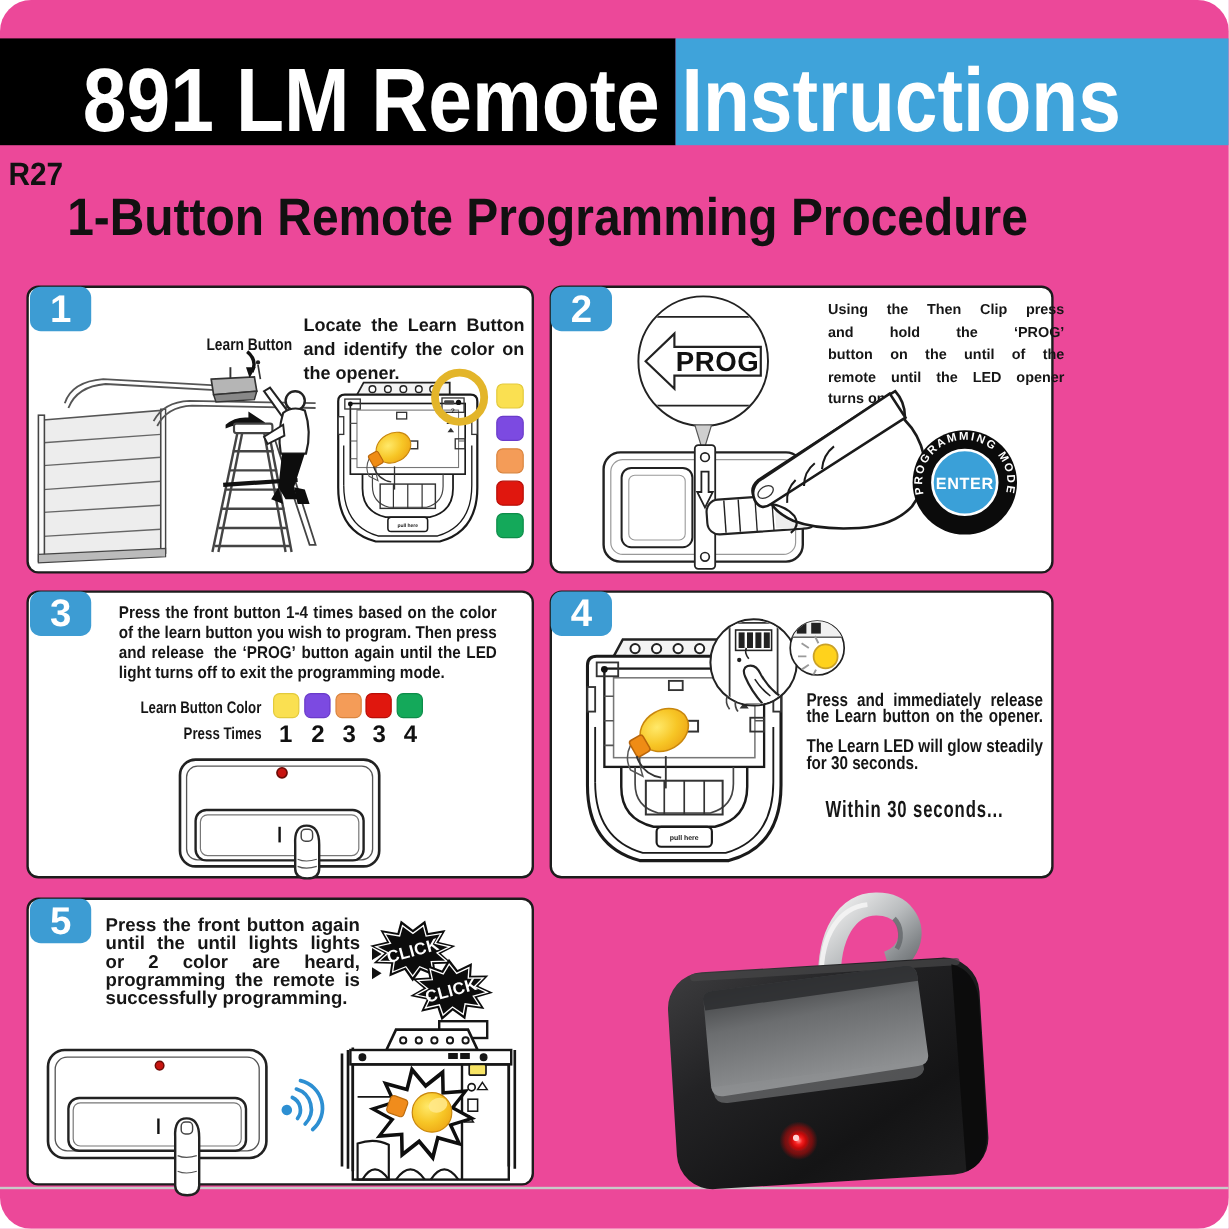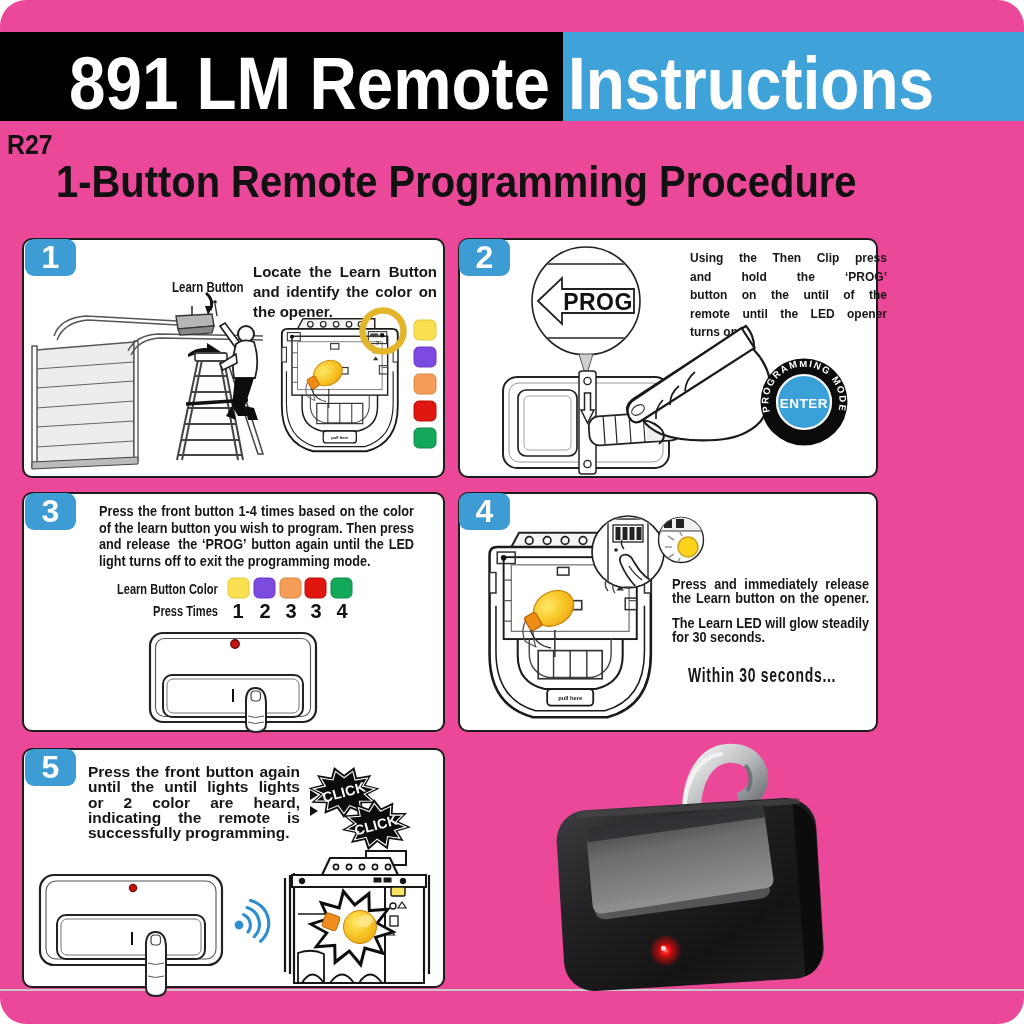--- a/index.html
+++ b/index.html
@@ -177,21 +177,21 @@
         <span>lights</span>
       </div>
     <div class="jline">
         <span>or</span>
         <span>2</span>
         <span>color</span>
         <span>are</span>
         <span>heard,</span>
       </div>
     <div class="jline">
-        <span>indicating</span>
+        <span>programming</span>
         <span>the</span>
         <span>remote</span>
         <span>is</span>
       </div>
     <div>successfully programming.</div>
   </div>
 
   <div class="abs" style="left:0;top:989px;width:1024px;height:2px;background:#c9c9c9;"></div>
   <svg style="left:22px;top:238px;" width="419" height="236" viewBox="0 0 419 236">
     <defs>

